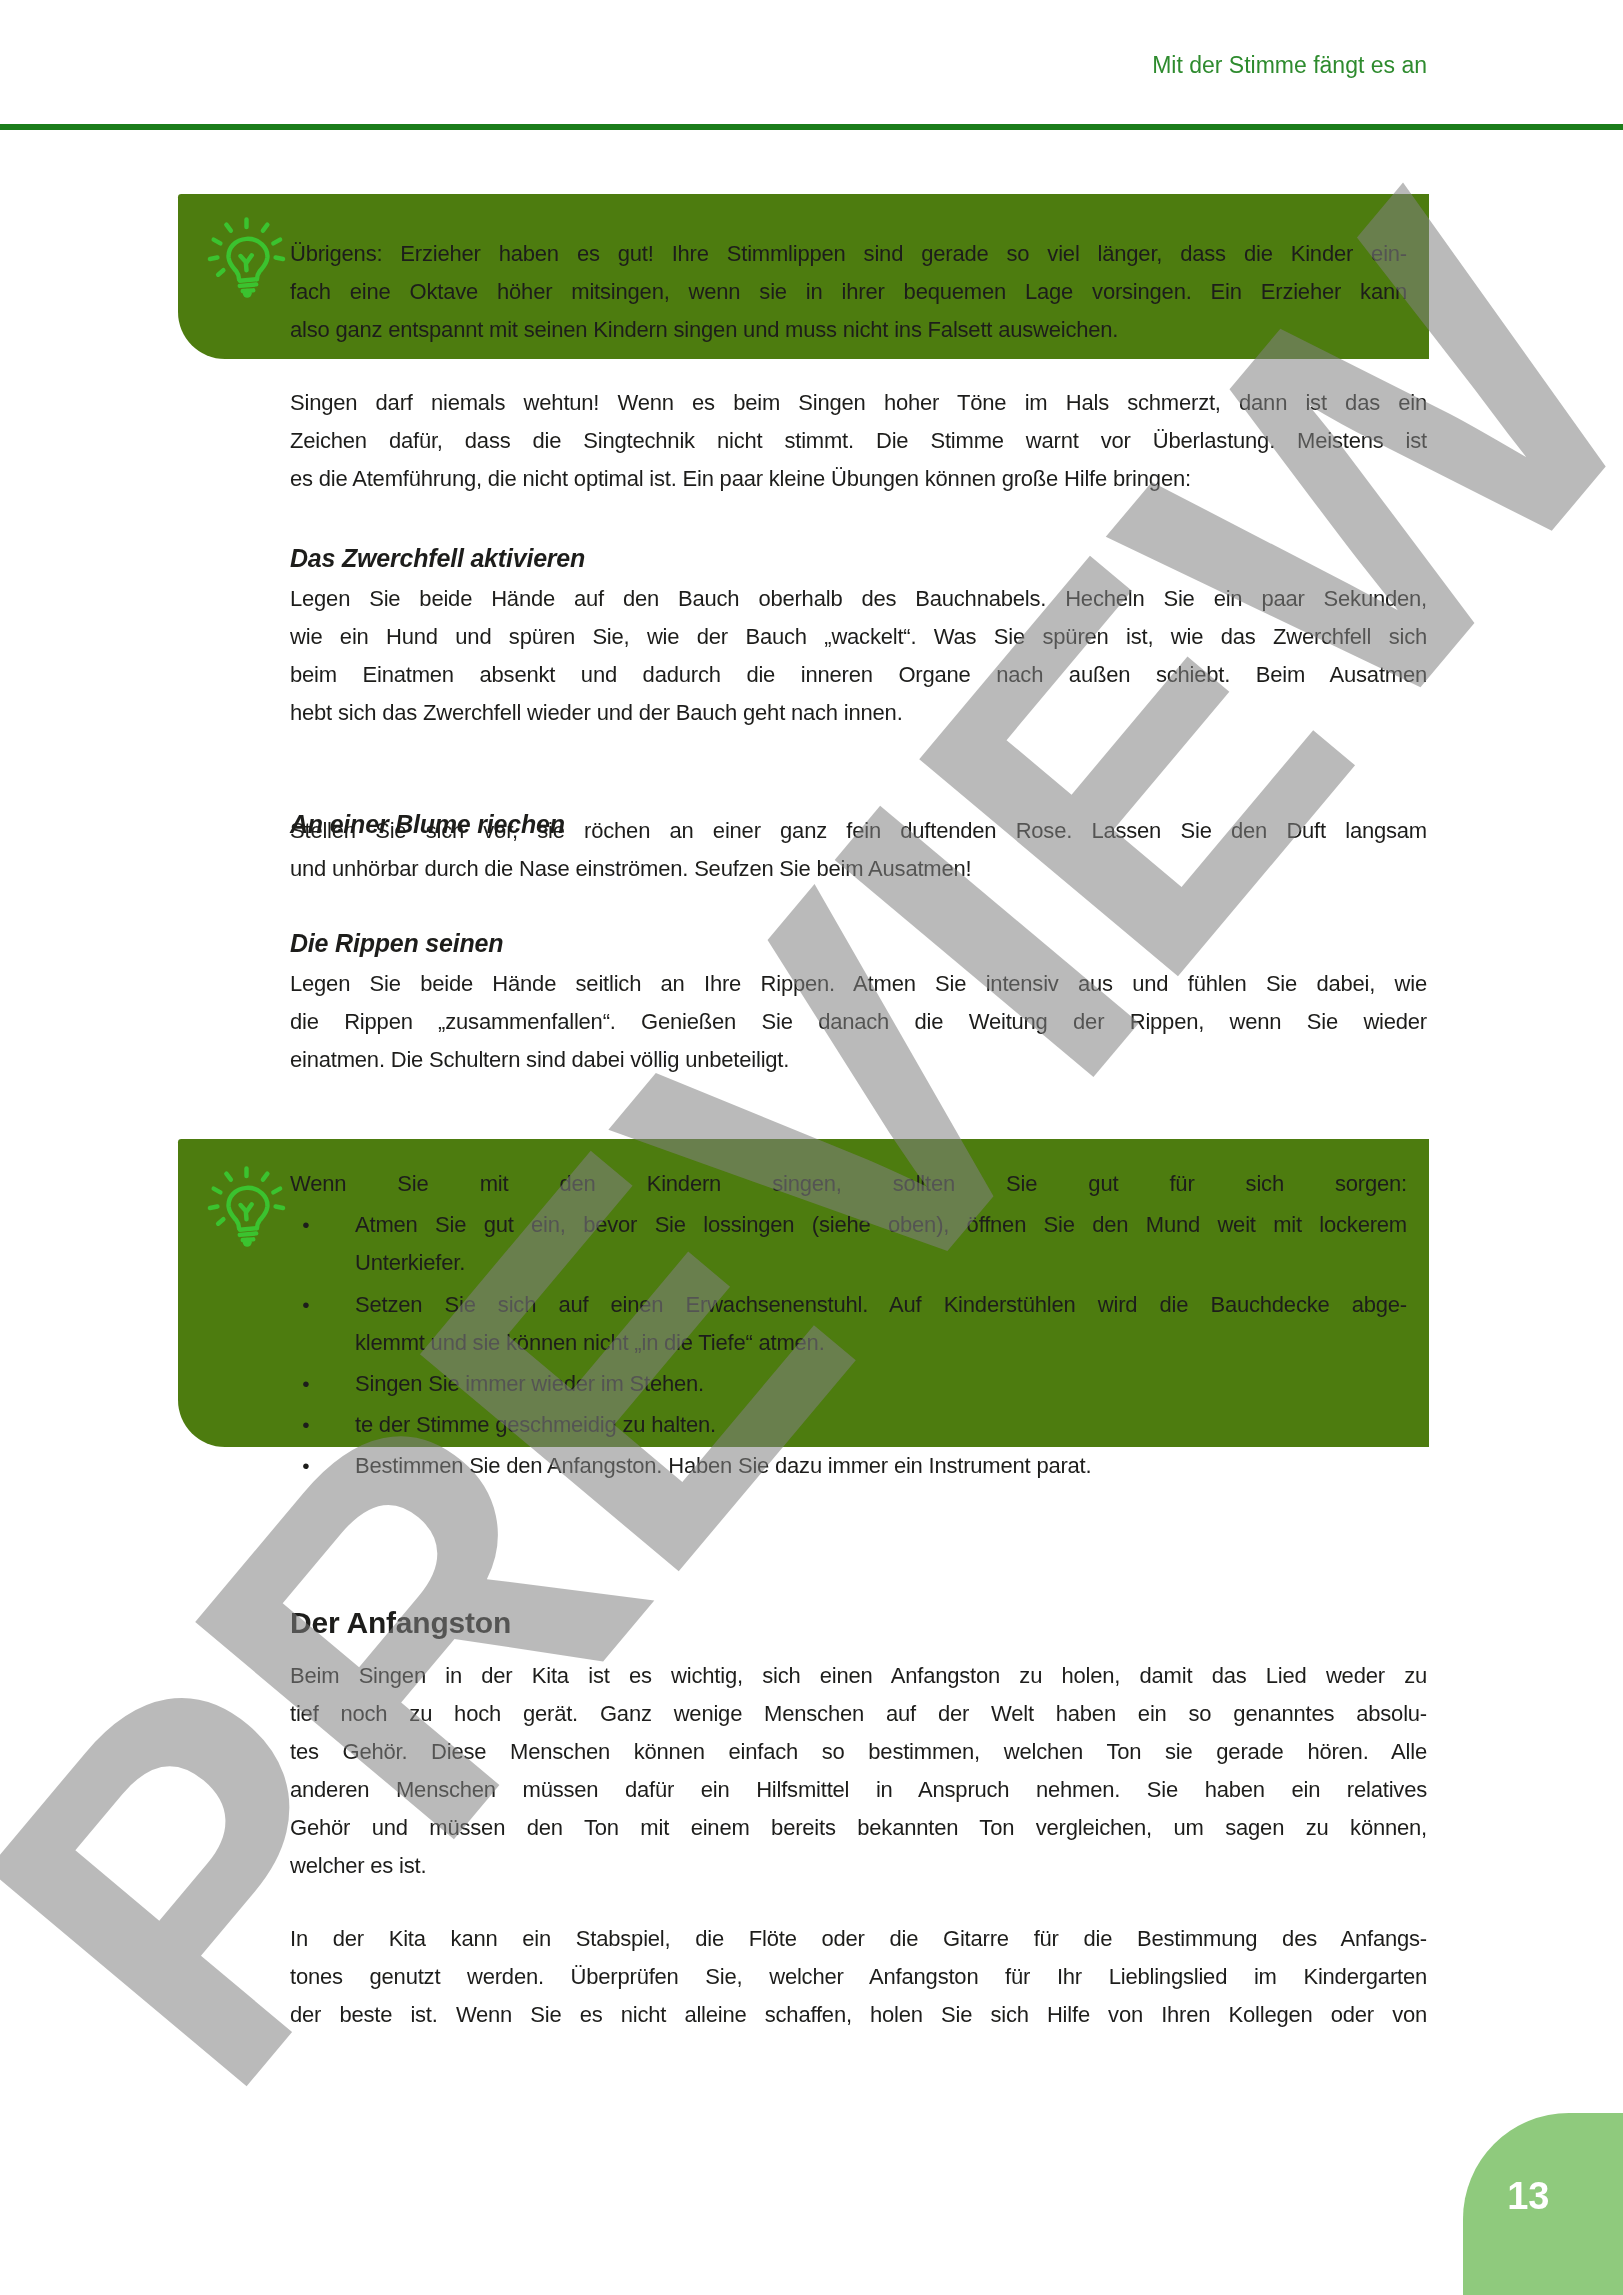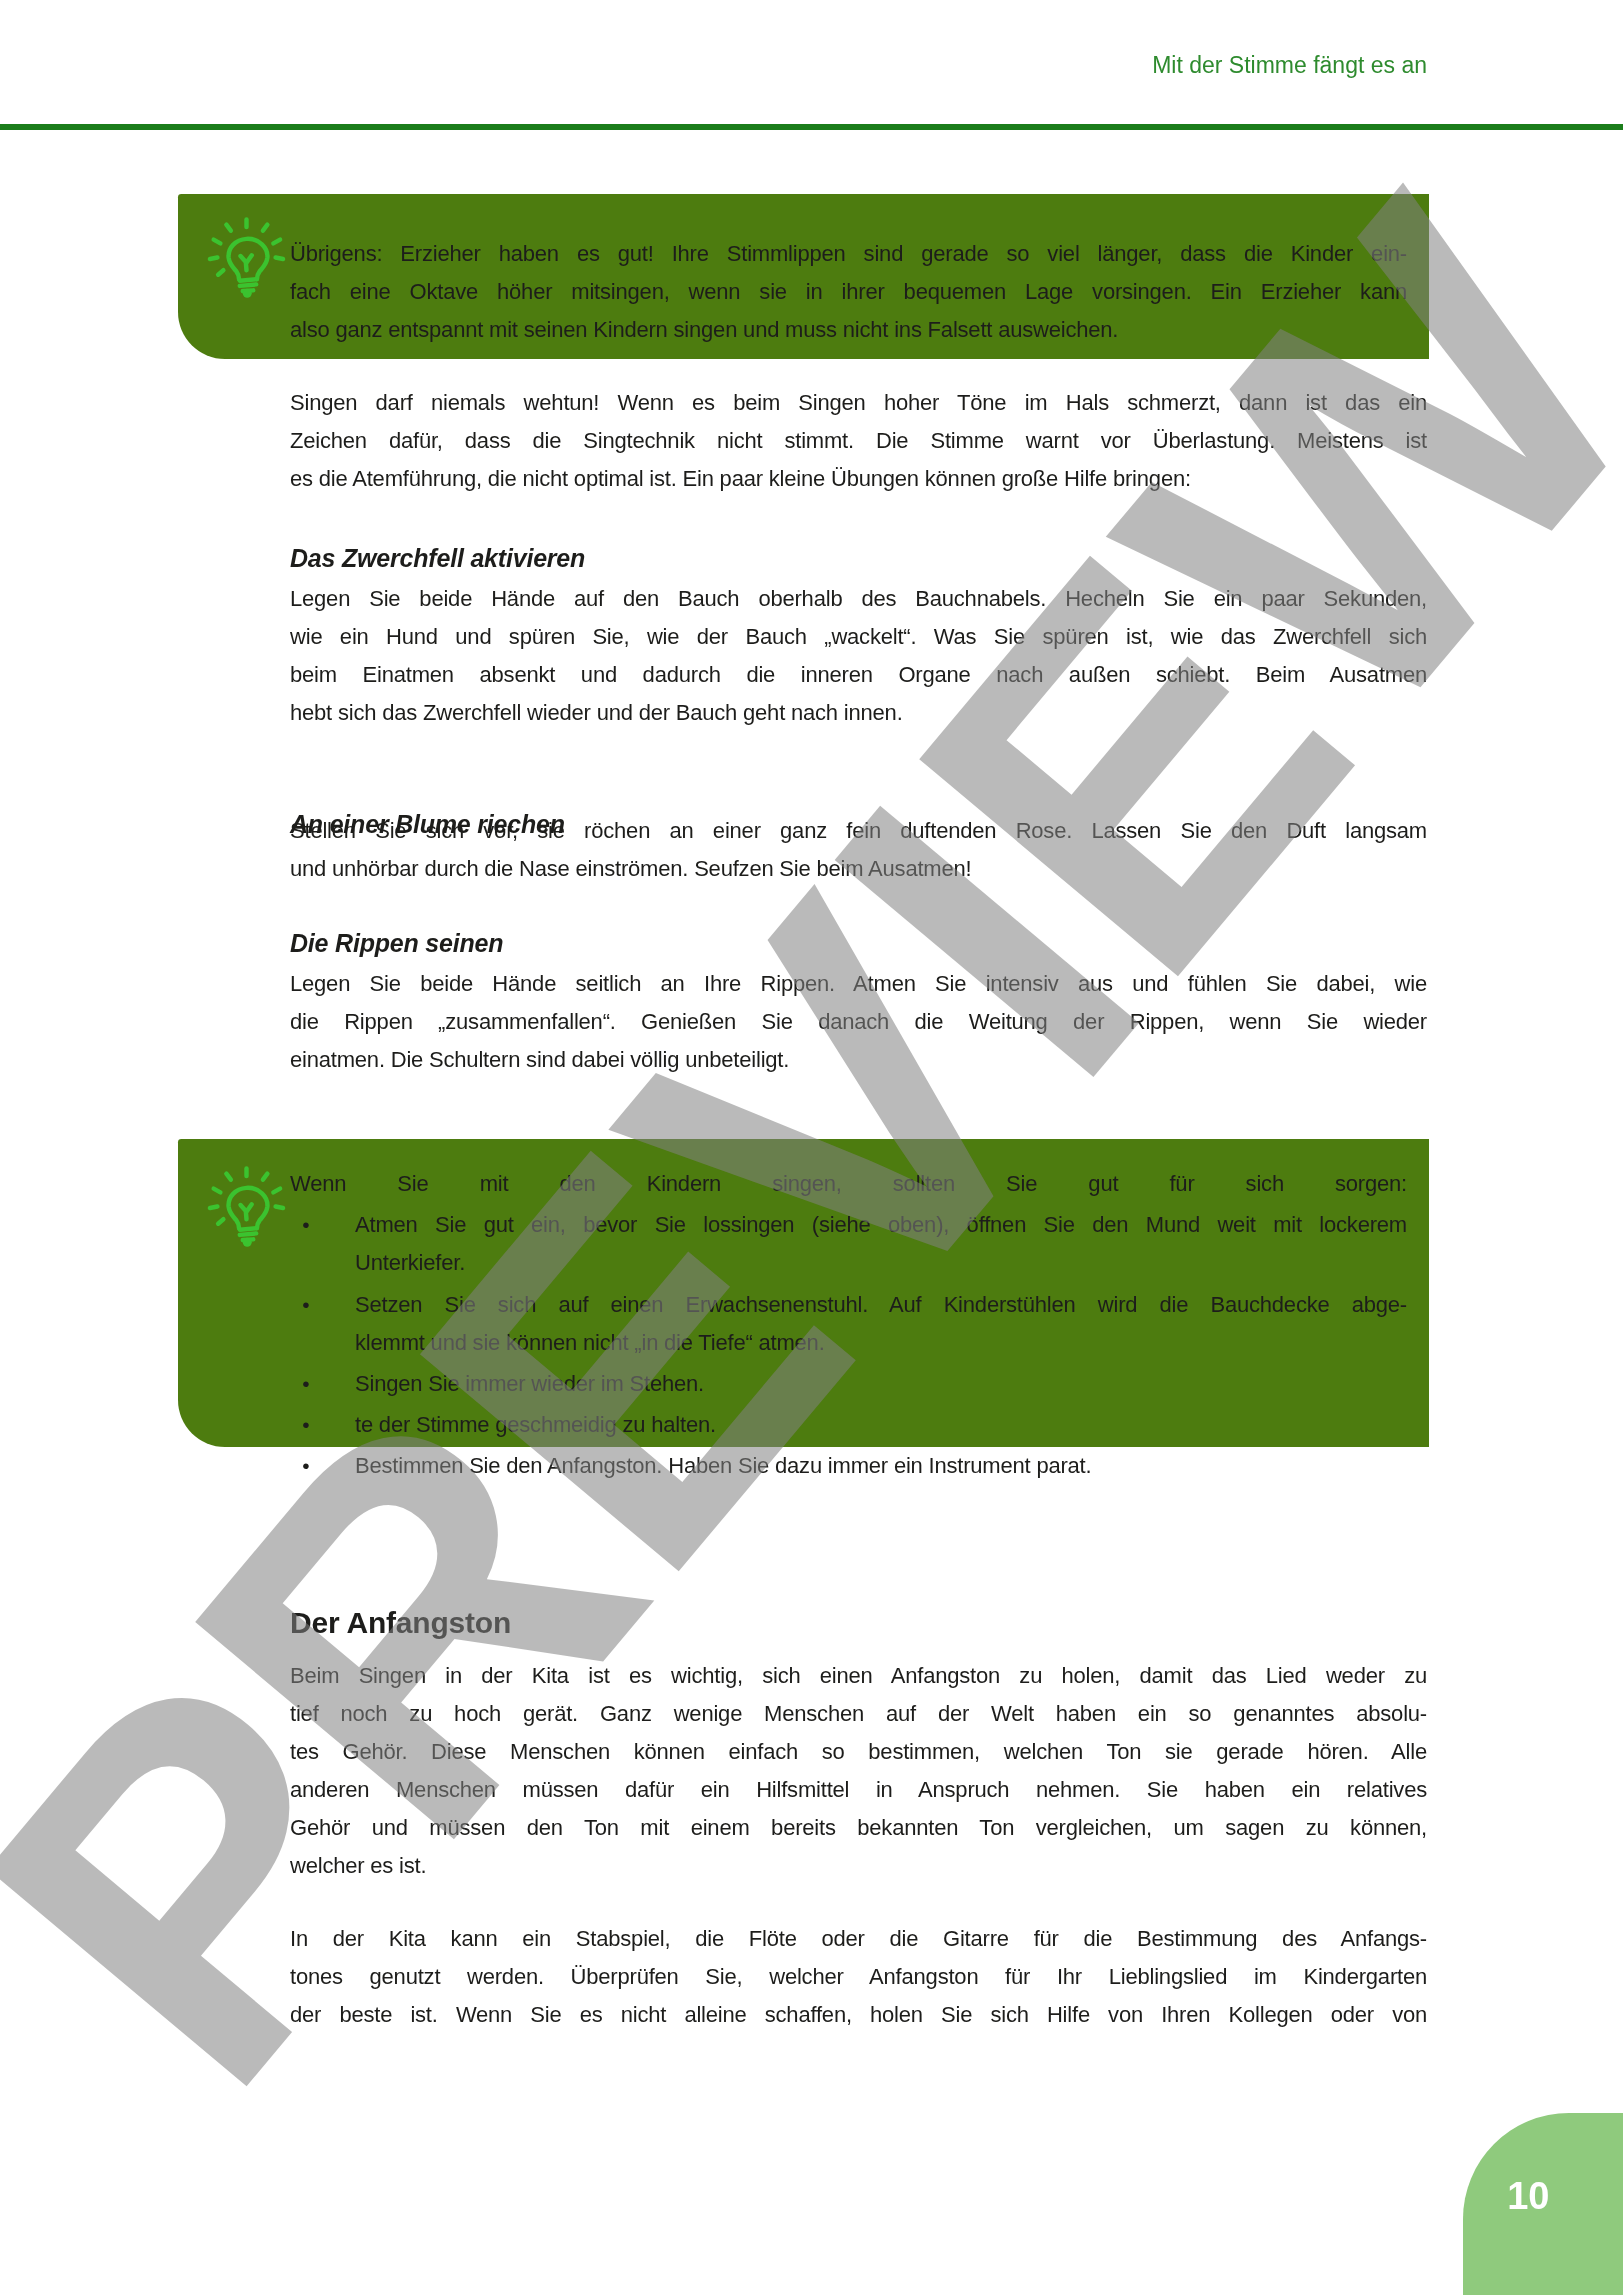--- a/index.html
+++ b/index.html
@@ -159,19 +159,19 @@
       <div class="ln">Gehör und müssen den Ton mit einem bereits bekannten Ton vergleichen, um sagen zu können,</div>
       <div class="ln">welcher es ist.</div>
     </div>
   <div class="block cont" style="top:1920px;">
       <div class="ln">In der Kita kann ein Stabspiel, die Flöte oder die Gitarre für die Bestimmung des Anfangs-</div>
       <div class="ln">tones genutzt werden. Überprüfen Sie, welcher Anfangston für Ihr Lieblingslied im Kindergarten</div>
       <div class="ln">der beste ist. Wenn Sie es nicht alleine schaffen, holen Sie sich Hilfe von Ihren Kollegen oder von</div>
     </div>
 
   <div class="page-num">
-    <span>10</span>
+    <span>13</span>
   </div>
 
   <div class="watermark">PREVIEW</div>
 
 </div>
 
 
 </body></html>

